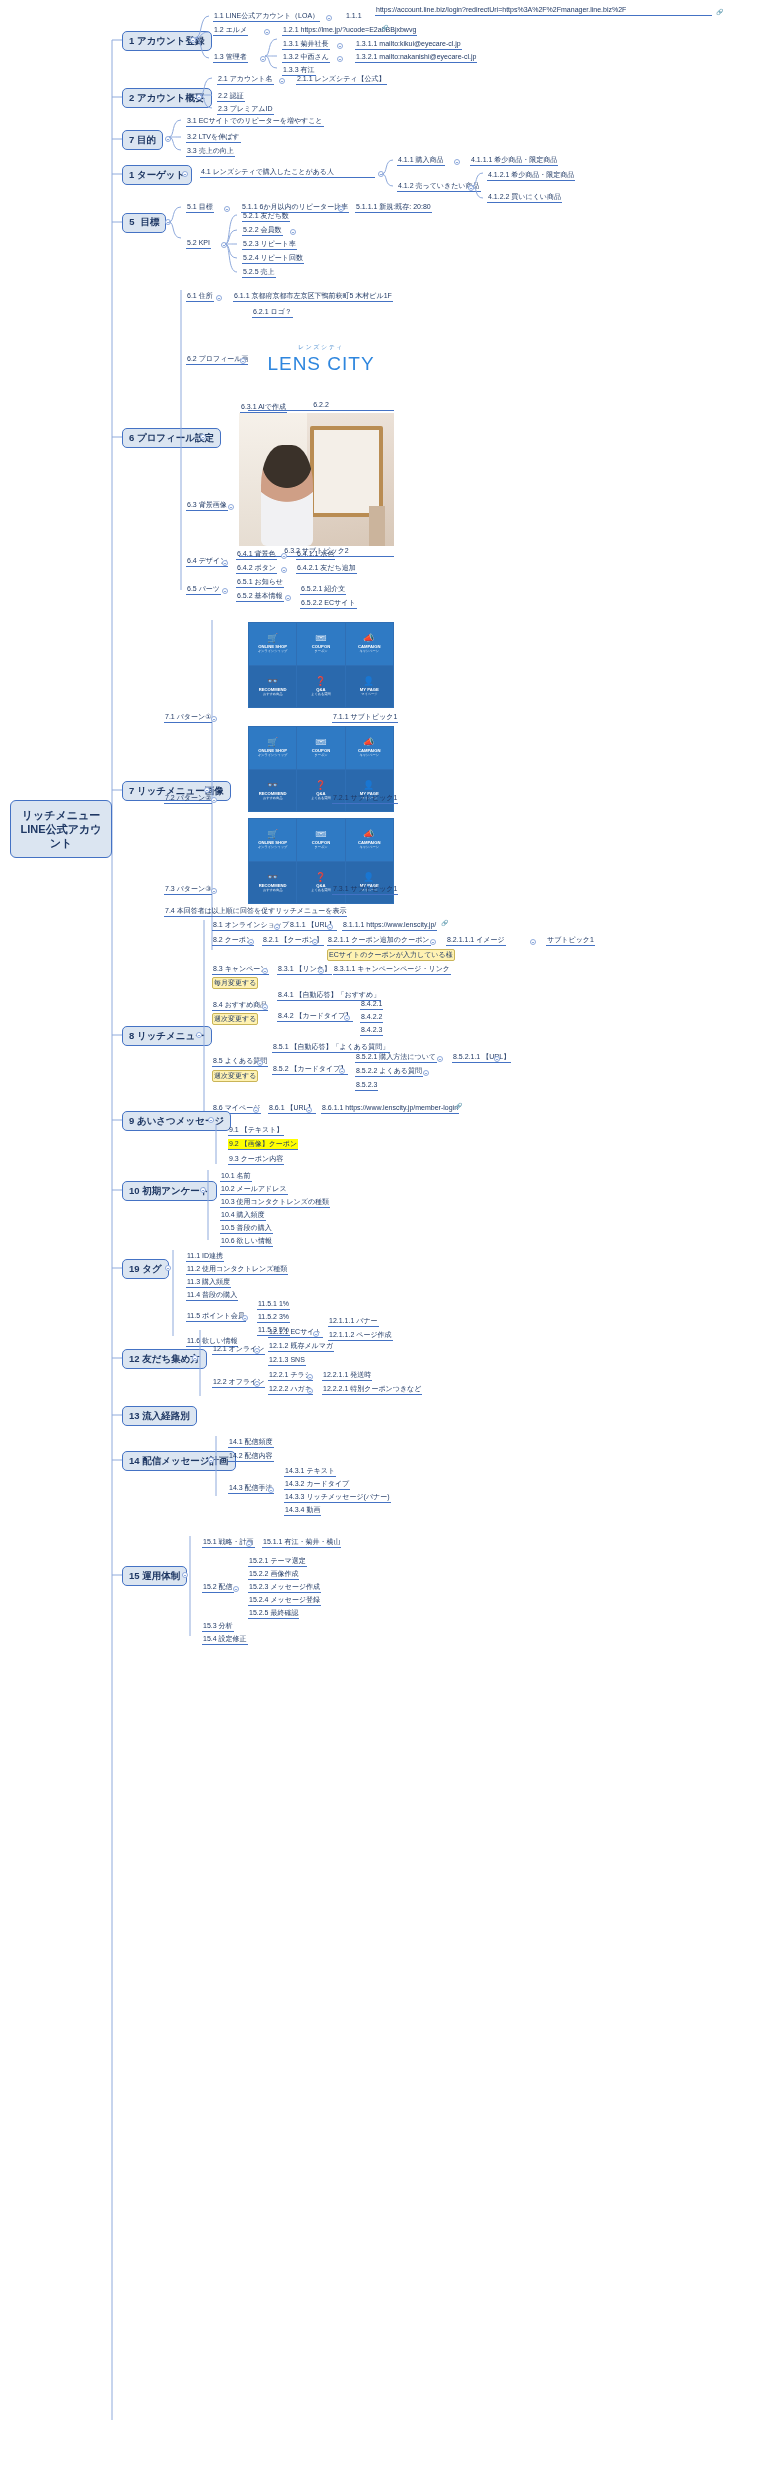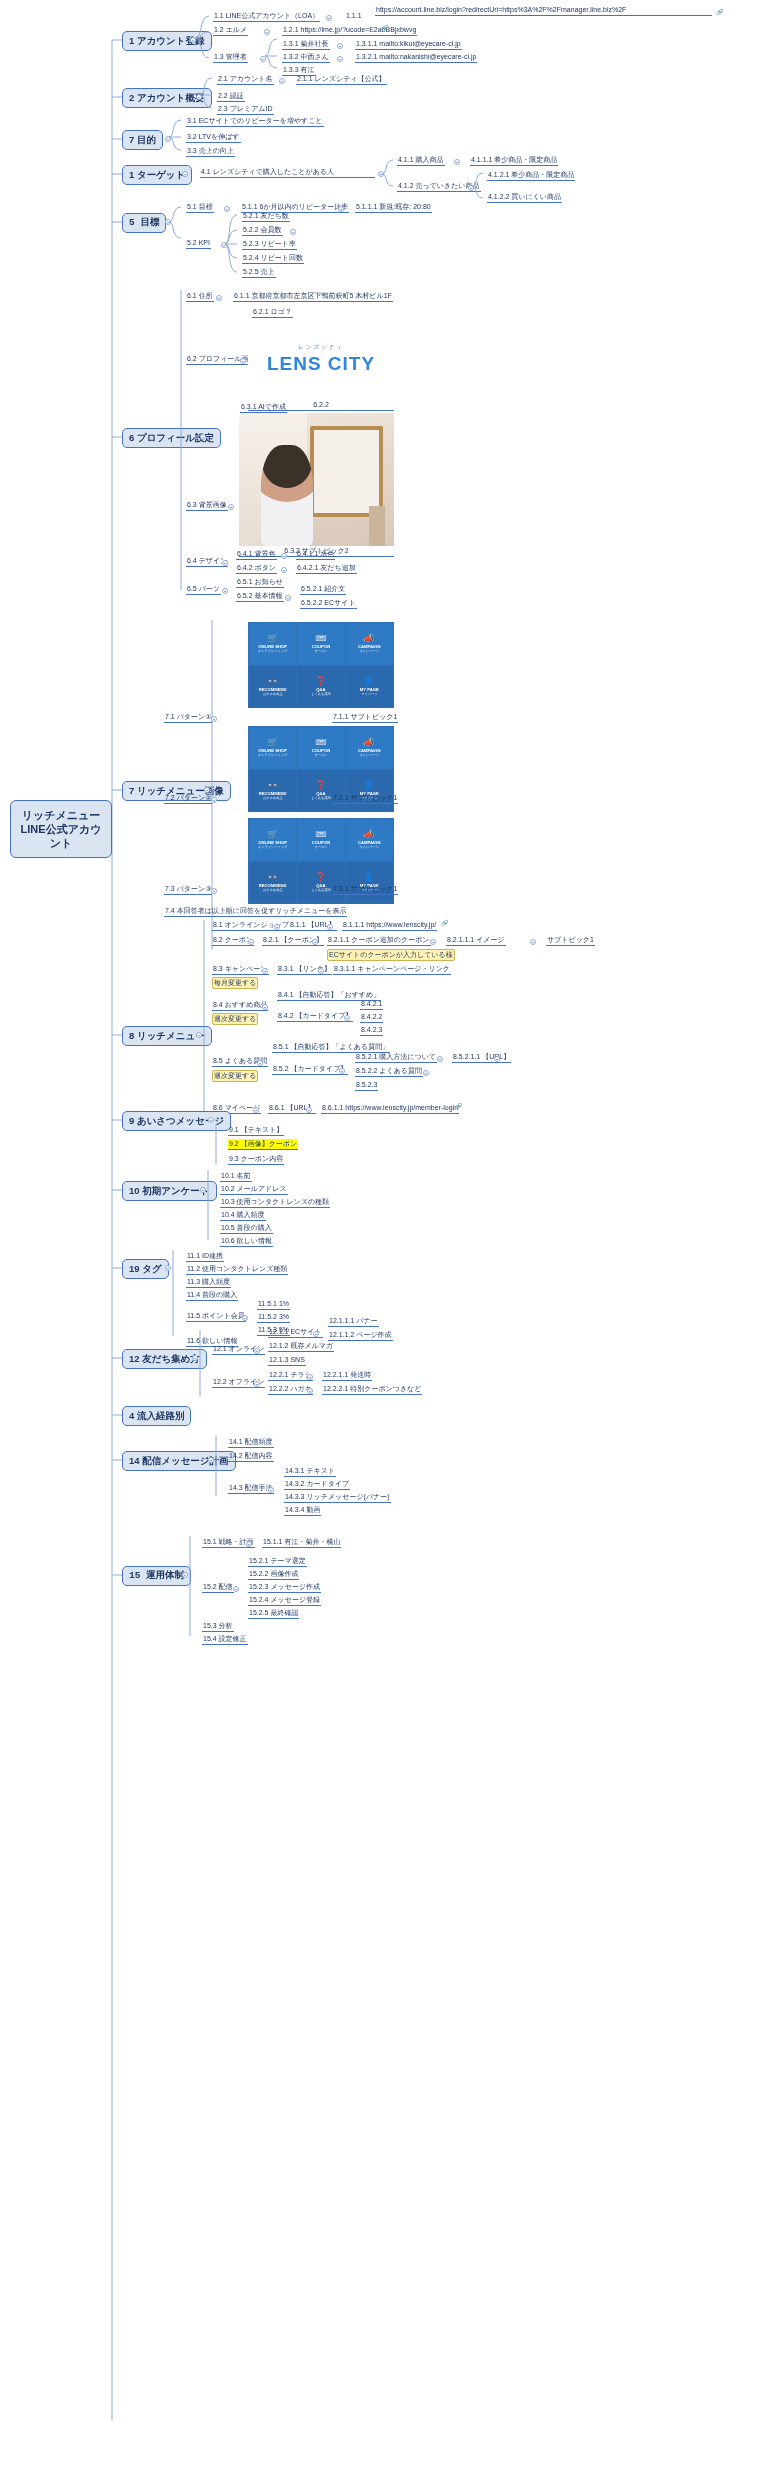--- a/index.html
+++ b/index.html
@@ -93,21 +93,21 @@
 
   
   .imgbox{position:absolute;box-sizing:border-box;}
   .logoimg{
     background:#ffffff;
     border:none;
     display:flex;flex-direction:column;
     align-items:center;justify-content:center;
   }
   .logo-sub{font-size:6px;color:#4f8fd0;letter-spacing:1.5px;margin-bottom:1px;}
-  .logo-main{font-size:19px;color:#2e86de;letter-spacing:1px;font-weight:700;}
+  .logo-main{font-size:19px;color:#2e86de;letter-spacing:1px;font-weight:400;}
 
   .photo{
     background:linear-gradient(170deg,#efe7df 0%,#e5d8cc 45%,#d8c8b8 100%);
     position:relative;overflow:hidden;
   }
   .photo .mirror{
     position:absolute;left:46%;top:10%;width:42%;height:62%;
     border:4px solid #b98c52;background:#f4efe8;border-radius:2px;
   }
   .photo .wall{
@@ -583,40 +583,40 @@
   <div class="nd" style="left:212px;top:1377px;"><span>12.2 オフライン</span></div>
   <span class="tg" style="left:254px;top:1381px;"></span>
   <div class="nd" style="left:268px;top:1370px;"><span>12.2.1 チラシ</span></div>
   <span class="tg" style="left:307px;top:1374px;"></span>
   <div class="nd" style="left:322px;top:1370px;"><span>12.2.1.1 発送時</span></div>
   <div class="nd" style="left:268px;top:1384px;"><span>12.2.2 ハガキ</span></div>
   <span class="tg" style="left:307px;top:1388px;"></span>
   <div class="nd" style="left:322px;top:1384px;"><span>12.2.2.1 特別クーポンつきなど</span></div>
 
   <div class="n1" style="left:122px;top:1406px;">
-    <span>4 流入経路別</span>
+    <span>13 流入経路別</span>
   </div>
 
   <div class="n1" style="left:122px;top:1451px;">
     <span>14 配信メッセージ計画</span>
   </div>
   <span class="tg" style="left:208px;top:1457px;"></span>
   <svg style="position:absolute;left:212px;top:1436px;width:12px;height:60px;">
       <path d="M4,0 L4,60" stroke="#8faadc" stroke-width="1" fill="none"></path>
     </svg>
   <div class="nd" style="left:228px;top:1437px;"><span>14.1 配信頻度</span></div>
   <div class="nd" style="left:228px;top:1451px;"><span>14.2 配信内容</span></div>
   <div class="nd" style="left:228px;top:1483px;"><span>14.3 配信手法</span></div>
   <span class="tg" style="left:268px;top:1487px;"></span>
   <div class="nd" style="left:284px;top:1466px;"><span>14.3.1 テキスト</span></div>
   <div class="nd" style="left:284px;top:1479px;"><span>14.3.2 カードタイプ</span></div>
   <div class="nd" style="left:284px;top:1492px;"><span>14.3.3 リッチメッセージ(バナー)</span></div>
   <div class="nd" style="left:284px;top:1505px;"><span>14.3.4 動画</span></div>
 
-  <div class="n1" style="left:122px;top:1566px;font-family:Liberation Mono, monospace;">
+  <div class="n1" style="left:122px;top:1566px;">
     <span>15 運用体制</span>
   </div>
   <span class="tg" style="left:182px;top:1572px;"></span>
   <svg style="position:absolute;left:186px;top:1536px;width:12px;height:100px;">
       <path d="M4,0 L4,100" stroke="#8faadc" stroke-width="1" fill="none"></path>
     </svg>
 
   <div class="nd" style="left:202px;top:1537px;"><span>15.1 戦略・計画</span></div>
   <span class="tg" style="left:246px;top:1541px;"></span>
   <div class="nd" style="left:262px;top:1537px;"><span>15.1.1 有江・菊井・横山</span></div>

